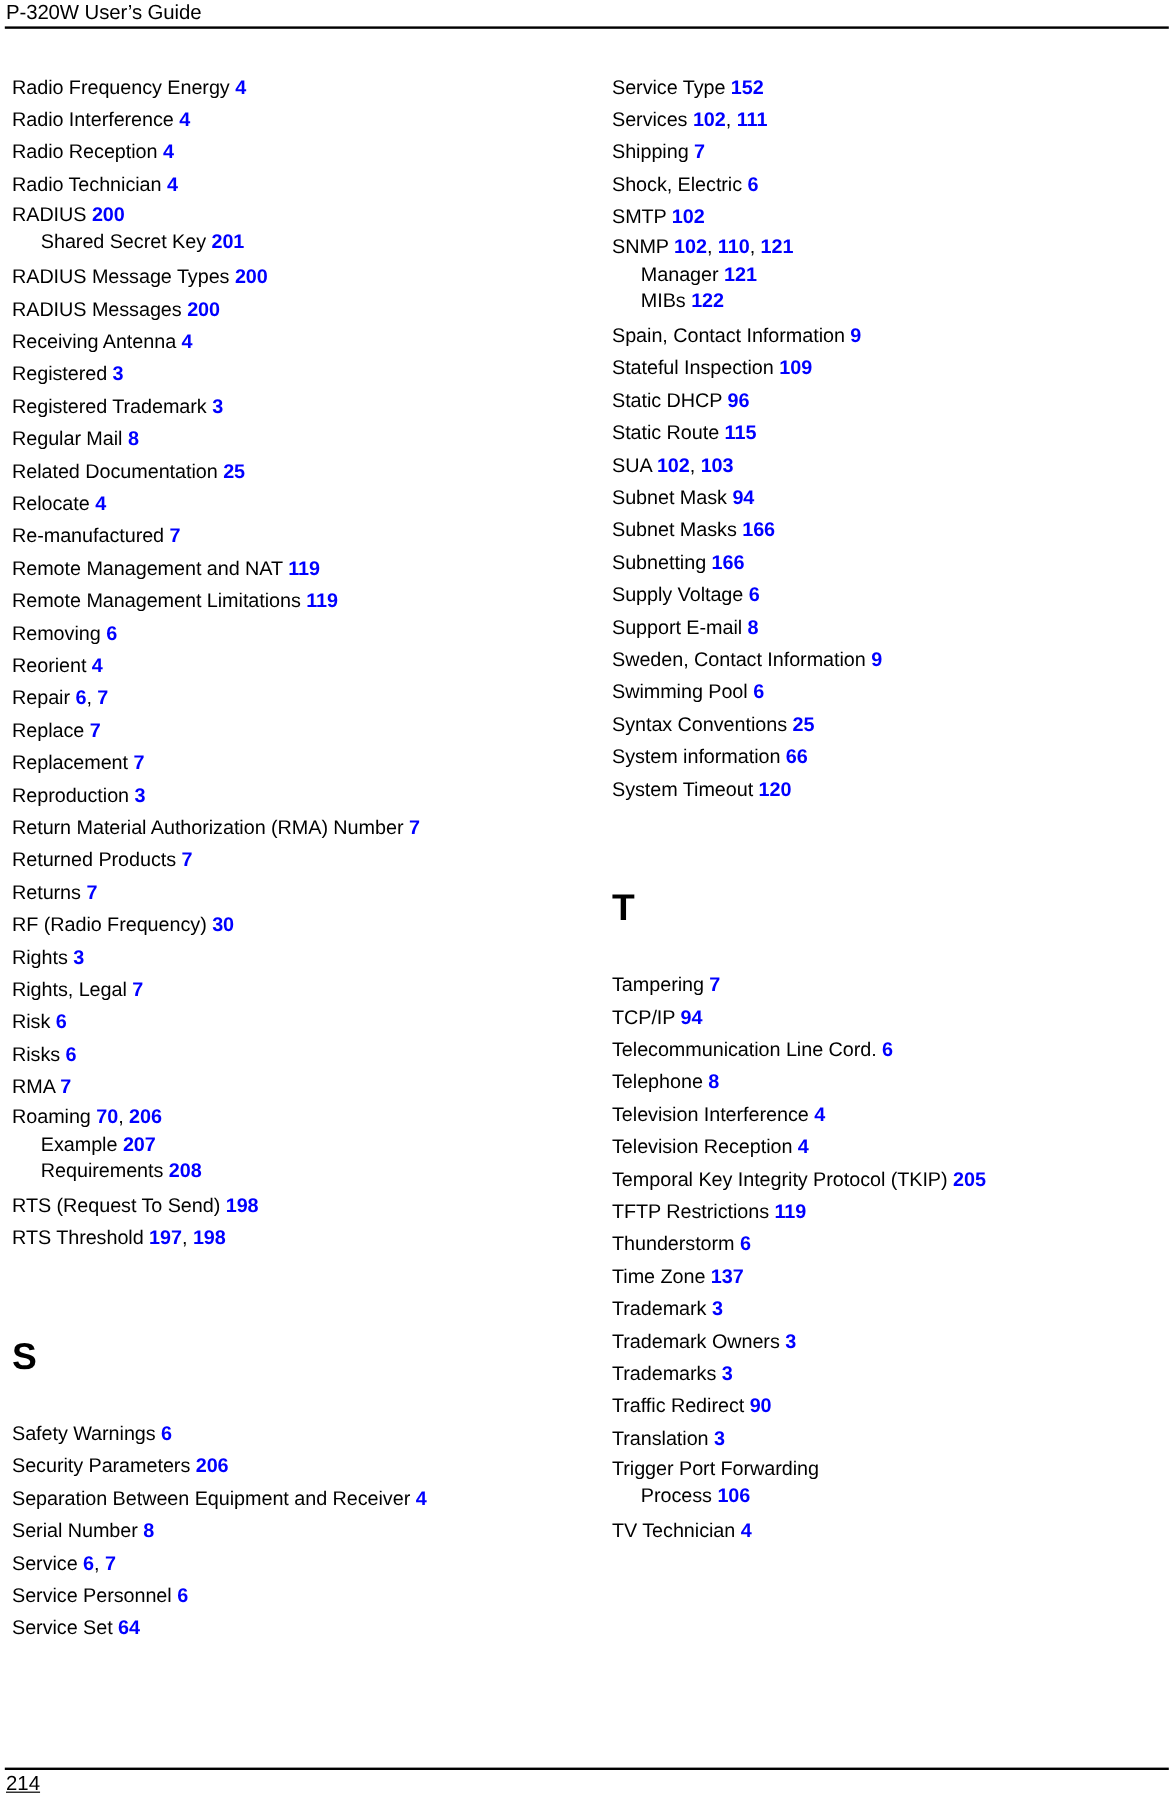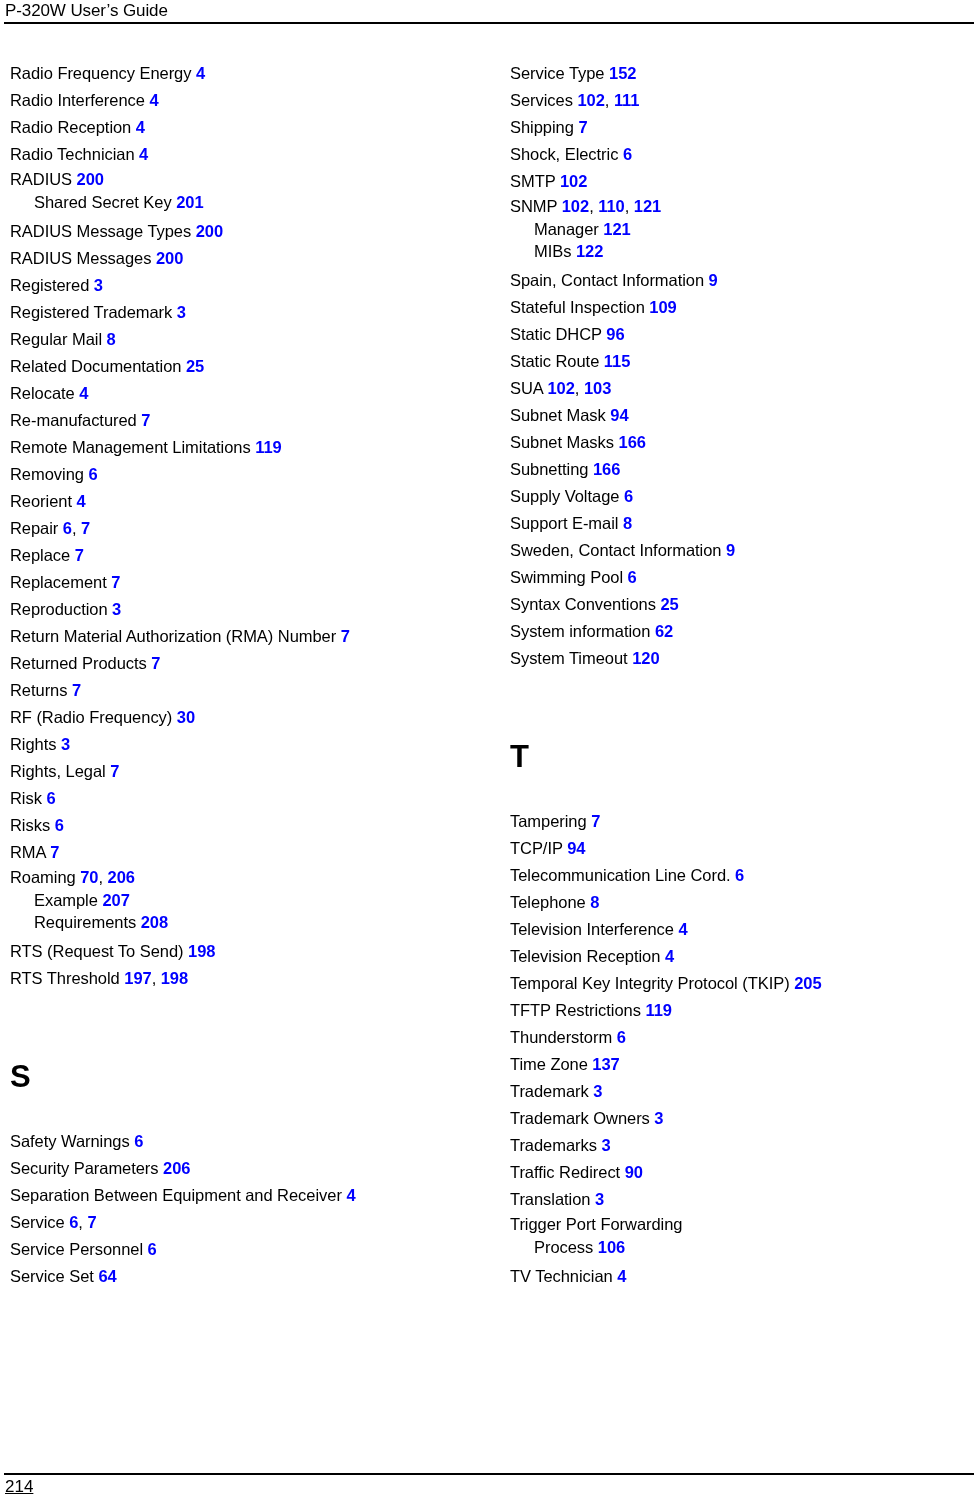--- a/index.html
+++ b/index.html
@@ -133,26 +133,28 @@
   <div class="index-column" id="column-left">
       <div class="index-section">
         <div class="index-entry"><span class="entry-term">Radio Frequency Energy</span> <span class="page-ref">4</span></div>
         <div class="index-entry"><span class="entry-term">Radio Interference</span> <span class="page-ref">4</span></div>
         <div class="index-entry"><span class="entry-term">Radio Reception</span> <span class="page-ref">4</span></div>
         <div class="index-entry"><span class="entry-term">Radio Technician</span> <span class="page-ref">4</span></div>
         <div class="index-entry has-sub"><span class="entry-term">RADIUS</span> <span class="page-ref">200</span></div>
         <div class="index-entry sub last-sub"><span class="entry-term">Shared Secret Key</span> <span class="page-ref">201</span></div>
         <div class="index-entry"><span class="entry-term">RADIUS Message Types</span> <span class="page-ref">200</span></div>
         <div class="index-entry"><span class="entry-term">RADIUS Messages</span> <span class="page-ref">200</span></div>
+        <div class="index-entry"><span class="entry-term">Receiving Antenna</span> <span class="page-ref">4</span></div>
         <div class="index-entry"><span class="entry-term">Registered</span> <span class="page-ref">3</span></div>
         <div class="index-entry"><span class="entry-term">Registered Trademark</span> <span class="page-ref">3</span></div>
         <div class="index-entry"><span class="entry-term">Regular Mail</span> <span class="page-ref">8</span></div>
         <div class="index-entry"><span class="entry-term">Related Documentation</span> <span class="page-ref">25</span></div>
         <div class="index-entry"><span class="entry-term">Relocate</span> <span class="page-ref">4</span></div>
         <div class="index-entry"><span class="entry-term">Re-manufactured</span> <span class="page-ref">7</span></div>
+        <div class="index-entry"><span class="entry-term">Remote Management and NAT</span> <span class="page-ref">119</span></div>
         <div class="index-entry"><span class="entry-term">Remote Management Limitations</span> <span class="page-ref">119</span></div>
         <div class="index-entry"><span class="entry-term">Removing</span> <span class="page-ref">6</span></div>
         <div class="index-entry"><span class="entry-term">Reorient</span> <span class="page-ref">4</span></div>
         <div class="index-entry"><span class="entry-term">Repair</span> <span class="page-ref">6</span><span class="page-sep">, </span><span class="page-ref">7</span></div>
         <div class="index-entry"><span class="entry-term">Replace</span> <span class="page-ref">7</span></div>
         <div class="index-entry"><span class="entry-term">Replacement</span> <span class="page-ref">7</span></div>
         <div class="index-entry"><span class="entry-term">Reproduction</span> <span class="page-ref">3</span></div>
         <div class="index-entry"><span class="entry-term">Return Material Authorization (RMA) Number</span> <span class="page-ref">7</span></div>
         <div class="index-entry"><span class="entry-term">Returned Products</span> <span class="page-ref">7</span></div>
         <div class="index-entry"><span class="entry-term">Returns</span> <span class="page-ref">7</span></div>
@@ -168,20 +170,21 @@
         <div class="index-entry"><span class="entry-term">RTS (Request To Send)</span> <span class="page-ref">198</span></div>
         <div class="index-entry"><span class="entry-term">RTS Threshold</span> <span class="page-ref">197</span><span class="page-sep">, </span><span class="page-ref">198</span></div>
       </div>
       <div class="index-section">
         <div class="section-letter-spacer-top"></div>
         <div class="section-letter">S</div>
         <div class="section-letter-spacer-bottom"></div>
         <div class="index-entry"><span class="entry-term">Safety Warnings</span> <span class="page-ref">6</span></div>
         <div class="index-entry"><span class="entry-term">Security Parameters</span> <span class="page-ref">206</span></div>
         <div class="index-entry"><span class="entry-term">Separation Between Equipment and Receiver</span> <span class="page-ref">4</span></div>
+        <div class="index-entry"><span class="entry-term">Serial Number</span> <span class="page-ref">8</span></div>
         <div class="index-entry"><span class="entry-term">Service</span> <span class="page-ref">6</span><span class="page-sep">, </span><span class="page-ref">7</span></div>
         <div class="index-entry"><span class="entry-term">Service Personnel</span> <span class="page-ref">6</span></div>
         <div class="index-entry"><span class="entry-term">Service Set</span> <span class="page-ref">64</span></div>
       </div>
     </div>
   <div class="index-column" id="column-right">
       <div class="index-section">
         <div class="index-entry"><span class="entry-term">Service Type</span> <span class="page-ref">152</span></div>
         <div class="index-entry"><span class="entry-term">Services</span> <span class="page-ref">102</span><span class="page-sep">, </span><span class="page-ref">111</span></div>
         <div class="index-entry"><span class="entry-term">Shipping</span> <span class="page-ref">7</span></div>
@@ -196,21 +199,21 @@
         <div class="index-entry"><span class="entry-term">Static Route</span> <span class="page-ref">115</span></div>
         <div class="index-entry"><span class="entry-term">SUA</span> <span class="page-ref">102</span><span class="page-sep">, </span><span class="page-ref">103</span></div>
         <div class="index-entry"><span class="entry-term">Subnet Mask</span> <span class="page-ref">94</span></div>
         <div class="index-entry"><span class="entry-term">Subnet Masks</span> <span class="page-ref">166</span></div>
         <div class="index-entry"><span class="entry-term">Subnetting</span> <span class="page-ref">166</span></div>
         <div class="index-entry"><span class="entry-term">Supply Voltage</span> <span class="page-ref">6</span></div>
         <div class="index-entry"><span class="entry-term">Support E-mail</span> <span class="page-ref">8</span></div>
         <div class="index-entry"><span class="entry-term">Sweden, Contact Information</span> <span class="page-ref">9</span></div>
         <div class="index-entry"><span class="entry-term">Swimming Pool</span> <span class="page-ref">6</span></div>
         <div class="index-entry"><span class="entry-term">Syntax Conventions</span> <span class="page-ref">25</span></div>
-        <div class="index-entry"><span class="entry-term">System information</span> <span class="page-ref">62</span></div>
+        <div class="index-entry"><span class="entry-term">System information</span> <span class="page-ref">66</span></div>
         <div class="index-entry"><span class="entry-term">System Timeout</span> <span class="page-ref">120</span></div>
       </div>
       <div class="index-section">
         <div class="section-letter-spacer-top"></div>
         <div class="section-letter">T</div>
         <div class="section-letter-spacer-bottom"></div>
         <div class="index-entry"><span class="entry-term">Tampering</span> <span class="page-ref">7</span></div>
         <div class="index-entry"><span class="entry-term">TCP/IP</span> <span class="page-ref">94</span></div>
         <div class="index-entry"><span class="entry-term">Telecommunication Line Cord.</span> <span class="page-ref">6</span></div>
         <div class="index-entry"><span class="entry-term">Telephone</span> <span class="page-ref">8</span></div>

